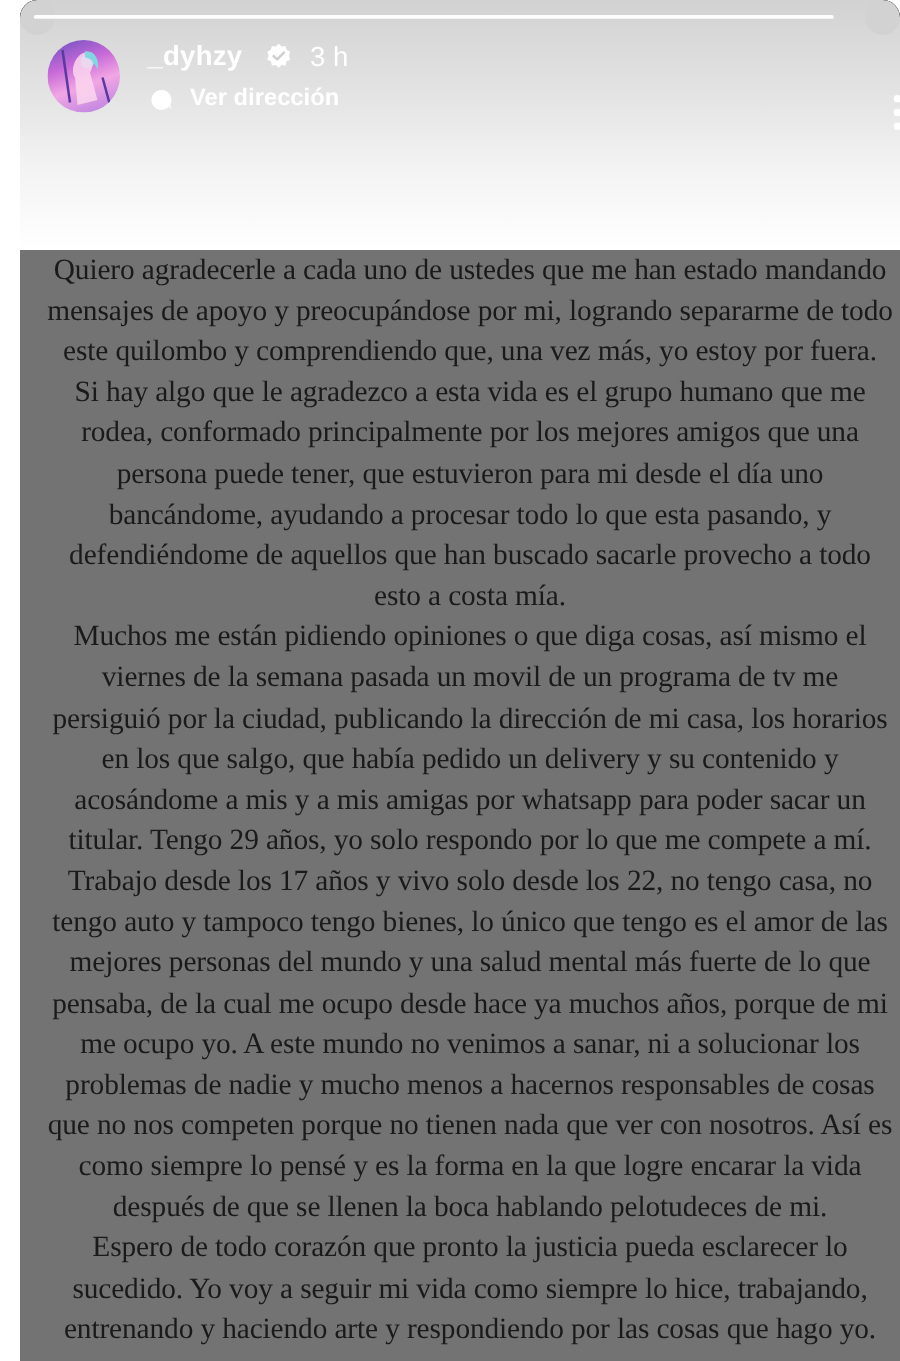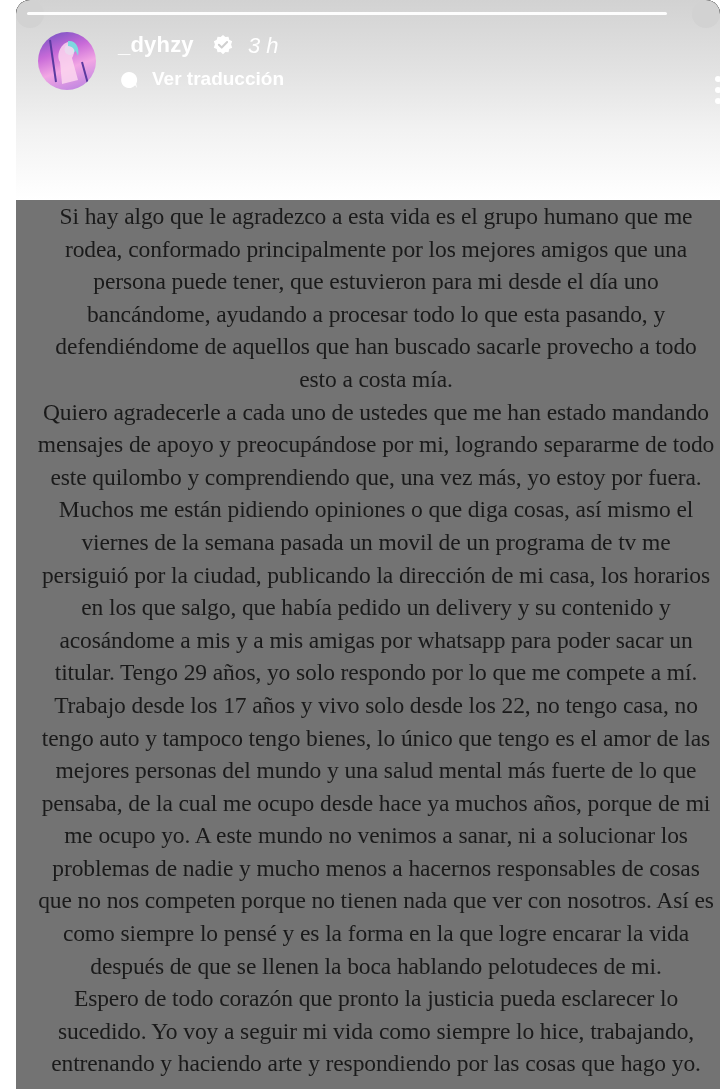--- a/index.html
+++ b/index.html
@@ -45,21 +45,21 @@
     }
     .avatar svg { position: absolute; left: 0; top: 0; }
     .username {
       position: absolute; left: 80px; top: 2px; font-size: 22px; font-weight: bold;
       color: #ffffff; letter-spacing: 0.2px;
     }
     .verified {
       position: absolute; left: 174px; top: 4px; width: 22px; height: 22px;
     }
     .time {
-      position: absolute; left: 210px; top: 3px; font-size: 22px; color: #ffffff; font-style: italic;
+      position: absolute; left: 210px; top: 3px; font-size: 22px; color: #ffffff;
     }
     .translate-icon {
       position: absolute; left: 82px; top: 41px; width: 18px; height: 18px;
     }
     .translate-label {
       position: absolute; left: 114px; top: 38px; font-size: 19px; font-weight: bold; color: #ffffff;
     }
     .more-btn {
       position: absolute; left: 668px; top: 40px; width: 24px; height: 40px;
       display: flex; flex-direction: column; align-items: center; justify-content: center; gap: 5px;
@@ -95,28 +95,28 @@
     <div class="username">_dyhzy</div>
     <svg class="verified" viewBox="0 0 24 24">
       <path d="M12 1 L14.6 3.4 L18 3 L18.8 6.4 L22 8 L20.8 11.4 L22 15 L18.8 16.4 L18 20 L14.6 19.6 L12 22 L9.4 19.6 L6 20 L5.2 16.4 L2 15 L3.2 11.4 L2 8 L5.2 6.4 L6 3 L9.4 3.4 Z" fill="#ffffff"></path>
       <path d="M7.5 11.8 L10.6 14.8 L16.5 8.8" stroke="#d0d0d0" stroke-width="2.2" fill="none" stroke-linecap="round" stroke-linejoin="round"></path>
     </svg>
     <div class="time">3 h</div>
 
     <svg class="translate-icon" viewBox="0 0 18 18">
       <path d="M9 1 A8 8 0 1 0 15.2 14.2 L17 17 L16.2 12.8 A8 8 0 0 0 9 1 Z" fill="#ffffff"></path>
     </svg>
-    <div class="translate-label">Ver traducción</div>
+    <div class="translate-label">Ver dirección</div>
 
     <div class="more-btn">
       <span></span>
       <span></span>
       <span></span>
     </div>
   </div>
 
   <div class="message">
+    <p>Quiero agradecerle a cada uno de ustedes que me han estado mandando mensajes de apoyo y preocupándose por mi, logrando separarme de todo este quilombo y comprendiendo que, una vez más, yo estoy por fuera.</p>
     <p>Si hay algo que le agradezco a esta vida es el grupo humano que me rodea, conformado principalmente por los mejores amigos que una persona puede tener, que estuvieron para mi desde el día uno bancándome, ayudando a procesar todo lo que esta pasando, y defendiéndome de aquellos que han buscado sacarle provecho a todo esto a costa mía.</p>
-    <p>Quiero agradecerle a cada uno de ustedes que me han estado mandando mensajes de apoyo y preocupándose por mi, logrando separarme de todo este quilombo y comprendiendo que, una vez más, yo estoy por fuera.</p>
     <p>Muchos me están pidiendo opiniones o que diga cosas, así mismo el viernes de la semana pasada un movil de un programa de tv me persiguió por la ciudad, publicando la dirección de mi casa, los horarios en los que salgo, que había pedido un delivery y su contenido y acosándome a mis y a mis amigas por whatsapp para poder sacar un titular. Tengo 29 años, yo solo respondo por lo que me compete a mí. Trabajo desde los 17 años y vivo solo desde los 22, no tengo casa, no tengo auto y tampoco tengo bienes, lo único que tengo es el amor de las mejores personas del mundo y una salud mental más fuerte de lo que pensaba, de la cual me ocupo desde hace ya muchos años, porque de mi me ocupo yo. A este mundo no venimos a sanar, ni a solucionar los problemas de nadie y mucho menos a hacernos responsables de cosas que no nos competen porque no tienen nada que ver con nosotros. Así es como siempre lo pensé y es la forma en la que logre encarar la vida después de que se llenen la boca hablando pelotudeces de mi.</p>
     <p>Espero de todo corazón que pronto la justicia pueda esclarecer lo sucedido. Yo voy a seguir mi vida como siempre lo hice, trabajando, entrenando y haciendo arte y respondiendo por las cosas que hago yo.</p>
   </div>
 </div>
 
 </body></html>

